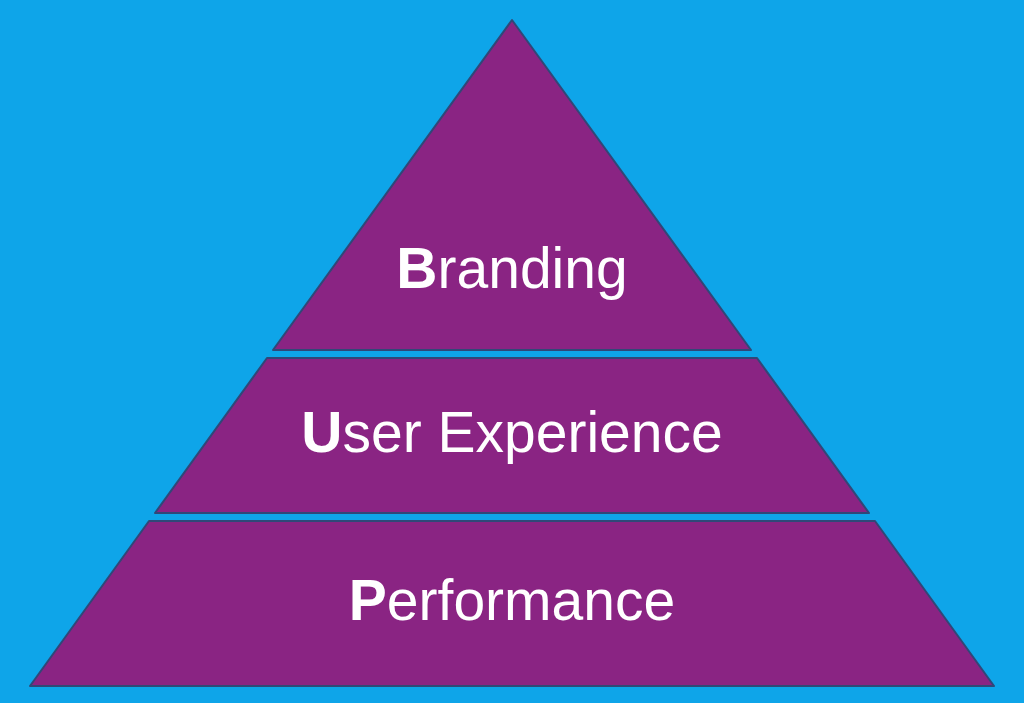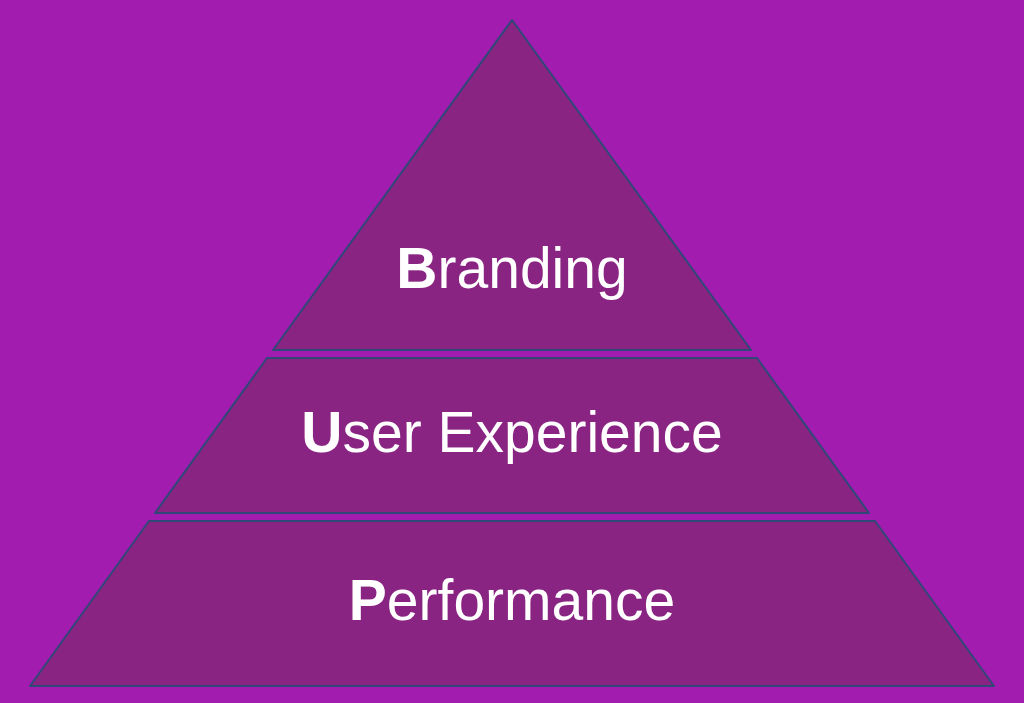--- a/index.html
+++ b/index.html
@@ -7,21 +7,21 @@
     padding: 0;
     background: #ffffff;
     width: 1024px;
     height: 703px;
     overflow: hidden;
   }
   .canvas {
     position: relative;
     width: 1024px;
     height: 703px;
-    background: #a21caf;
+    background: #0ea5e9;
   }
   svg {
     display: block;
     width: 1024px;
     height: 703px;
   }
   .tier {
     fill: var(--pyramid-fill, #8A2483);
     stroke: var(--pyramid-stroke, #304878);
     stroke-width: 2;

